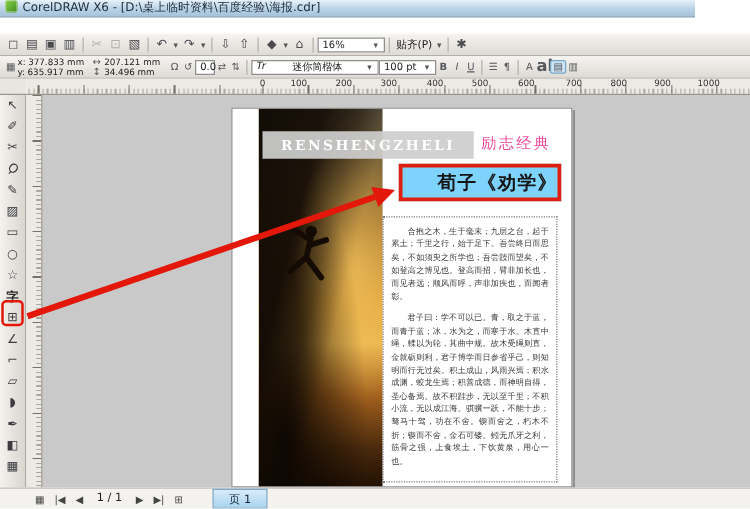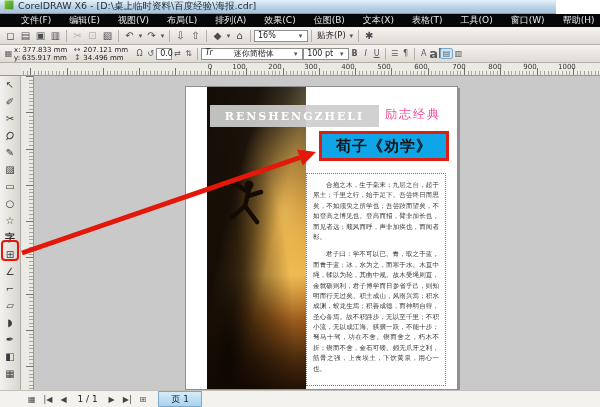--- a/index.html
+++ b/index.html
@@ -73,67 +73,52 @@
   .photo::after{content:"";position:absolute;inset:0;
     background:radial-gradient(ellipse at 22% 88%,rgba(8,4,1,.9),rgba(0,0,0,0) 60%),
                radial-gradient(ellipse at 80% 42%,rgba(255,214,110,.55),rgba(0,0,0,0) 45%);}
   .climber{position:absolute;left:14px;top:88px;z-index:2;}
   .band{position:absolute;left:24px;top:18px;width:169px;height:22px;background:rgba(206,206,206,.93);
     display:flex;align-items:center;justify-content:center;z-index:3;}
   .band-text{font-family:"DejaVu Serif","Liberation Serif",serif;font-weight:bold;font-size:11px;
     color:#fff;letter-spacing:2px;white-space:nowrap;}
   .tagline{position:absolute;left:199px;top:19px;width:62px;font-size:12px;letter-spacing:2px;
     color:#ec4899;white-space:nowrap;font-family:"DejaVu Serif","Liberation Serif",serif;}
-  .title-box{position:absolute;left:133px;top:44px;width:130px;height:30px;background:#0ea5e9;
-    border:3px solid #dd1f0f;box-sizing:border-box;display:flex;align-items:center;justify-content:center;z-index:4;}
+  .title-box{position:absolute;left:133px;top:44px;width:130px;height:30px;background:#7dd3fc;
+    border:3px solid #dd1f0f;box-sizing:border-box;display:flex;align-items:center;justify-content:flex-end;z-index:4;}
   .poster-title{font-family:"DejaVu Serif","Liberation Serif",serif;font-weight:bold;font-size:15px;
     color:#151515;letter-spacing:1px;white-space:nowrap;}
   .text-frame{position:absolute;left:120px;top:86px;width:140px;height:213px;border:1px dotted #7d7d7d;
     box-sizing:border-box;padding:6px 6px;overflow:hidden;}
   .text-frame p{margin:0 0 7px 0;font-size:6.5px;line-height:1.6;text-align:justify;color:#3a3a3a;
     text-indent:2em;font-family:"DejaVu Serif","Liberation Serif",serif;}
 
   
   .annot-svg{position:absolute;left:0;top:0;pointer-events:none;z-index:40;}
   .tool-ring{position:absolute;left:1px;top:240px;width:18px;height:21px;border:2px solid #e3170a;
     border-radius:4px;box-sizing:border-box;z-index:41;pointer-events:none;}
 
   
   .navbar{position:absolute;left:0;top:390px;width:600px;height:17px;background:#f4f2ef;
     border-top:1px solid #c2beb8;display:flex;align-items:center;padding-left:24px;box-sizing:border-box;}
   .nv{font-size:8px;color:#444;padding:0 4px;white-space:nowrap;}
   .page-ind{font-size:9px;color:#222;width:34px;text-align:center;}
-  .page-tab{margin-left:8px;height:14px;padding:0 12px;display:flex;align-items:center;
+  .page-tab{margin-left:20px;height:14px;padding:0 12px;display:flex;align-items:center;
     background:linear-gradient(#d8ecfa,#a9d3ee);border:1px solid #7aa8c8;font-size:9px;color:#123;}
 </style>
 </head>
 <body>
 
 <div class="app">
 
   <div class="titlebar">
     <span class="app-icon"></span>
     <span class="title-text">CorelDRAW X6 - [D:\桌上临时资料\百度经验\海报.cdr]</span>
   </div>
 
-  <div class="menubar">
-    <span class="mb-logo"></span>
-    <span class="menu-item">文件(F)</span>
-    <span class="menu-item">编辑(E)</span>
-    <span class="menu-item">视图(V)</span>
-    <span class="menu-item">布局(L)</span>
-    <span class="menu-item">排列(A)</span>
-    <span class="menu-item">效果(C)</span>
-    <span class="menu-item">位图(B)</span>
-    <span class="menu-item">文本(X)</span>
-    <span class="menu-item">表格(T)</span>
-    <span class="menu-item">工具(O)</span>
-    <span class="menu-item">窗口(W)</span>
-    <span class="menu-item">帮助(H)</span>
-  </div>
 
   <div class="bar toolbar">
     <span class="tbi">◻</span>
     <span class="tbi">▤</span>
     <span class="tbi">▣</span>
     <span class="tbi">▥</span>
     <span class="sep"></span>
     <span class="tbi dis">✂</span>
     <span class="tbi dis">⊡</span>
     <span class="tbi">▧</span>

